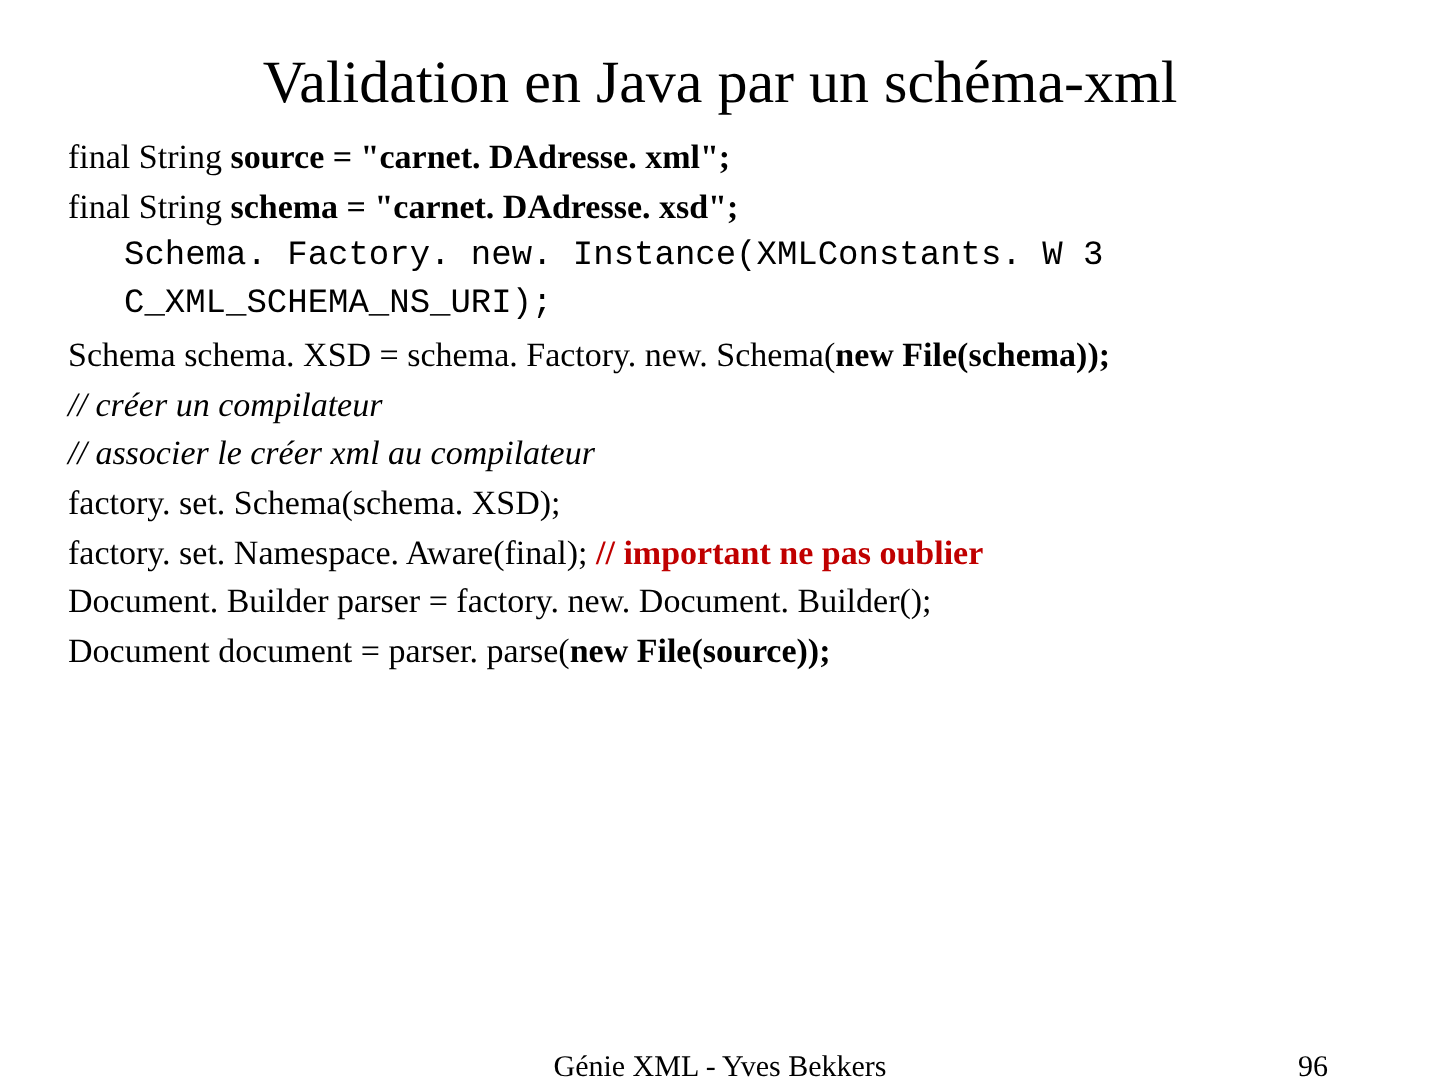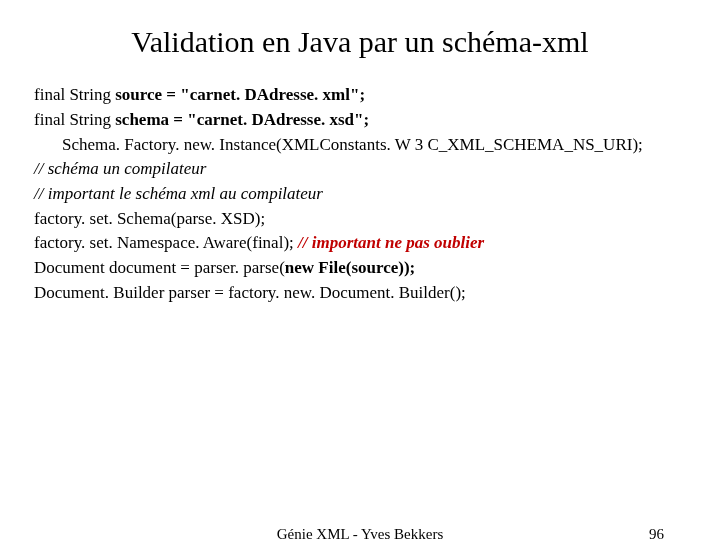--- a/index.html
+++ b/index.html
@@ -14,38 +14,39 @@
     box-sizing: border-box;
   }
   .slide {
     padding: 24px 34px 0 34px;
     box-sizing: border-box;
   }
   .title {
     text-align: center;
     font-size: 30px;
     line-height: 1.18;
-    margin: 0 0 24px 0;
+    margin: 0 0 8px 0;
     font-weight: normal;
   }
   .code {
     font-size: 17px;
     line-height: 1.45;
     white-space: normal;
   }
   .code p {
     margin: 0;
     text-indent: 0;
   }
   .indent {
     padding-left: 28px;
+    font-family: Liberation Mono, monospace;
   }
   .b { font-weight: bold; }
   .i { font-style: italic; }
-  .red { color: #c00000; font-weight: bold; font-style: italic; }
+  .red { color: #c00000; font-weight: bold; }
   .footer {
     position: absolute;
     bottom: 14px;
     left: 0;
     width: 100%;
     font-size: 15px;
   }
   .footer-center {
     position: absolute;
     left: 50%;
@@ -61,25 +62,26 @@
 
 <div class="slide">
   <h1 class="title">
     <span>Validation en Java par un schéma-xml</span><br>
   </h1>
 
   <div class="code">
     <p><span>final String </span><span class="b">source = "carnet. DAdresse. xml";</span></p>
     <p><span>final String </span><span class="b">schema = "carnet. DAdresse. xsd";</span></p>
     <p class="indent"><span>Schema. Factory. new. Instance(XMLConstants. W 3 C_XML_SCHEMA_NS_URI);</span></p>
-    <p class="i"><span>// schéma un compilateur</span></p>
-    <p class="i"><span>// important le schéma xml au compilateur</span></p>
-    <p><span>factory. set. Schema(parse. XSD);</span></p>
+    <p><span>Schema schema. XSD = schema. Factory. new. Schema(</span><span class="b">new File(schema));</span></p>
+    <p class="i"><span>// créer un compilateur</span></p>
+    <p class="i"><span>// associer le créer xml au compilateur</span></p>
+    <p><span>factory. set. Schema(schema. XSD);</span></p>
     <p><span>factory. set. Namespace. Aware(final);  </span><span class="red">// important ne pas oublier</span></p>
+    <p><span>Document. Builder parser = factory. new. Document. Builder();</span></p>
     <p><span>Document document = parser. parse(</span><span class="b">new File(source));</span></p>
-    <p><span>Document. Builder parser = factory. new. Document. Builder();</span></p>
   </div>
 </div>
 
 <div class="footer">
   <span class="footer-center">Génie XML - Yves Bekkers</span>
   <span class="footer-right">96</span>
 </div>
 
 </body></html>

